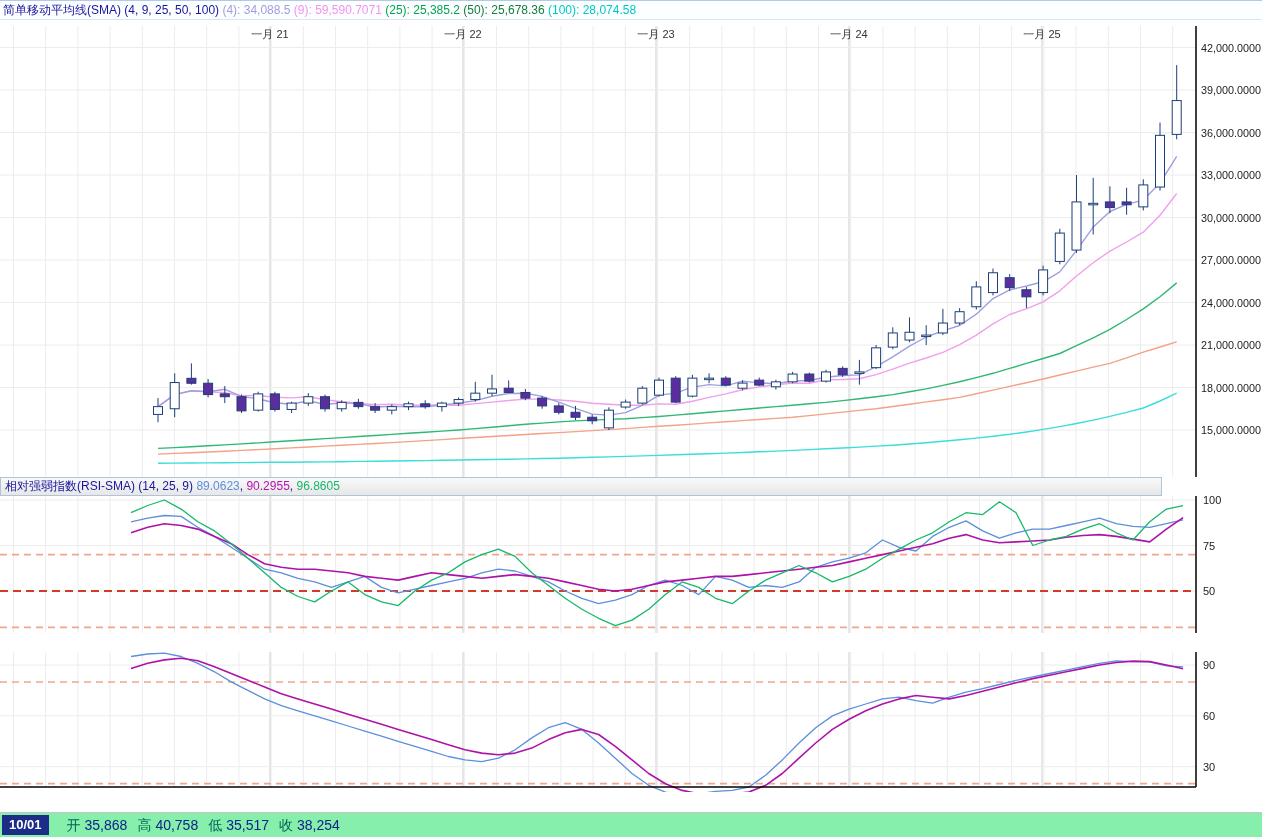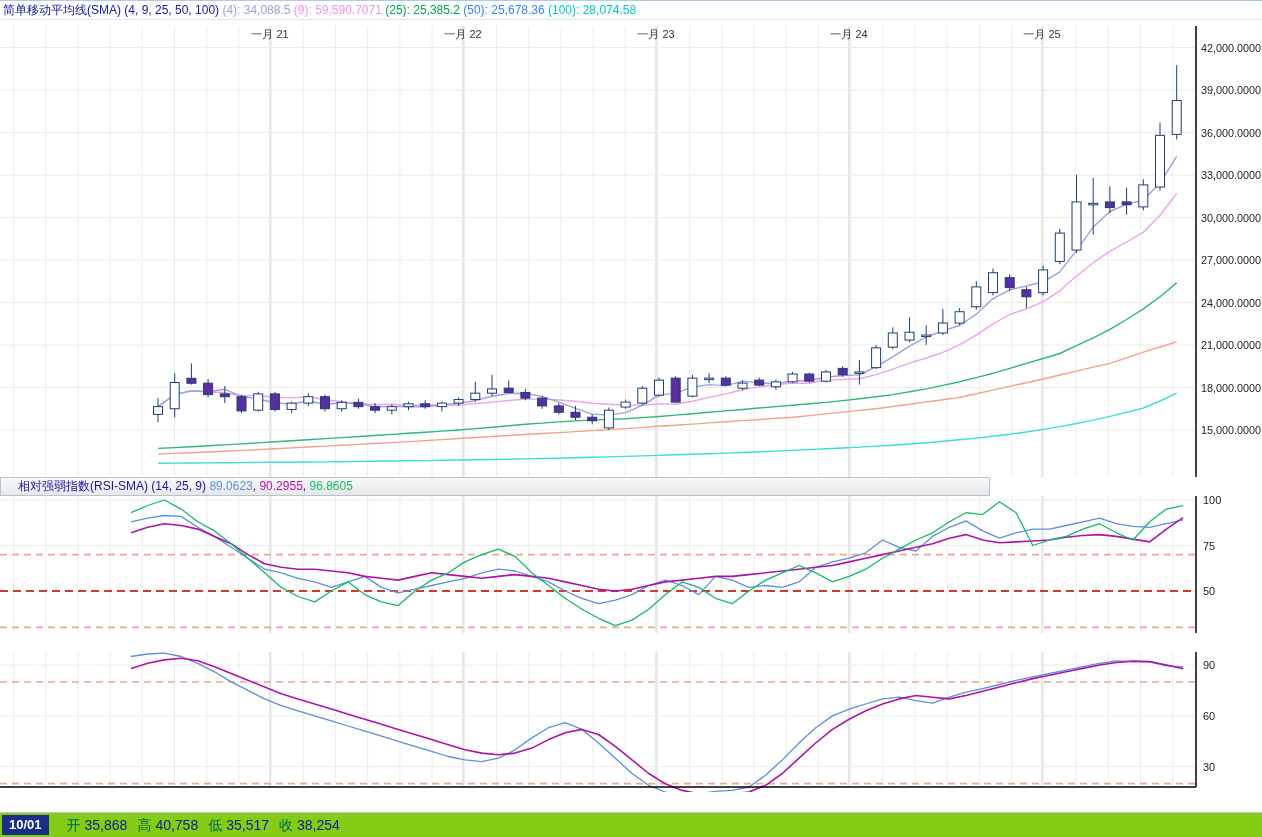--- a/index.html
+++ b/index.html
@@ -8,34 +8,34 @@
     font-family:"Liberation Sans", sans-serif;background:#ffffff;
   }
   .hdr{
     position:absolute;left:0;top:0;width:1262px;height:20px;
     background:#fdfeff;border-top:1px solid #b0cce4;border-bottom:1px solid #d7e6f2;
     box-sizing:border-box;font-size:12px;line-height:18px;white-space:nowrap;
     padding-left:3px;color:#1a1aae;
   }
   .hdr b{font-weight:normal;color:#16169e;}
   .hdr .v4{color:#9f9fe0;} .hdr .v9{color:#f492ef;} .hdr .v25{color:#00a550;}
-  .hdr .v50{color:#3b82f6;} .hdr .v100{color:#00c8c8;}
+  .hdr .v50{color:#15803d;} .hdr .v100{color:#00c8c8;}
   .panel-hdr{
-    position:absolute;left:0;width:990px;height:19px;box-sizing:border-box;
+    position:absolute;left:0;width:1162px;height:19px;box-sizing:border-box;
     background:linear-gradient(#f9f9f9,#e7e7e7);
     border:1px solid #b0c4d8;font-size:12px;line-height:17px;
-    padding-left:17px;color:#16169e;white-space:nowrap;
+    padding-left:4px;color:#16169e;white-space:nowrap;
   }
   .panel-hdr .vb{color:#5c8fdc;} .panel-hdr .vm{color:#b513af;} .panel-hdr .vg{color:#16b86a;}
   #rsi-hdr{top:477px;} #stc-hdr{top:633px;}
   svg{position:absolute;left:0;display:block;}
   #main-svg{top:20px;} #rsi-svg{top:496px;} #stc-svg{top:652px;}
   #statusbar{
     position:absolute;left:0;top:812px;width:1262px;height:25px;
-    background:#84cc16;border-top:1px solid #c5c5c5;box-sizing:border-box;
+    background:#86efac;border-top:1px solid #c5c5c5;box-sizing:border-box;
     font-size:14px;line-height:24px;white-space:nowrap;
   }
   #statusbar .badge{
     display:inline-block;background:#1b2d87;color:#ffffff;font-weight:bold;
     font-size:13px;line-height:20px;padding:0 7px;margin:2px 8px 0 2px;
     vertical-align:top;
   }
   #statusbar .lab{color:#006655;margin-left:10px;}
   #statusbar .num{color:#112288;margin-left:4px;}
 </style>

